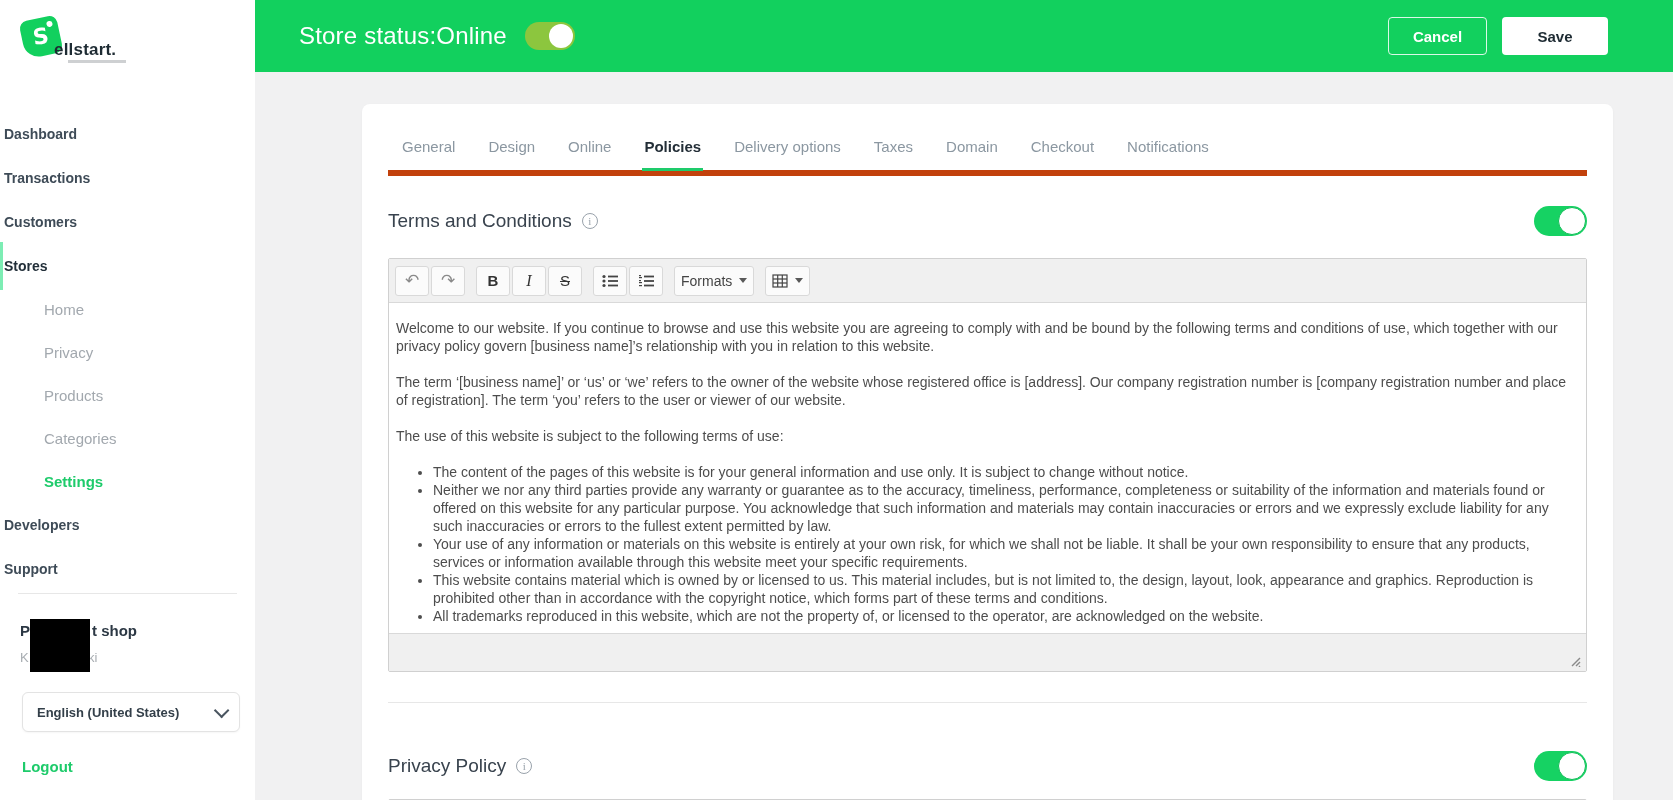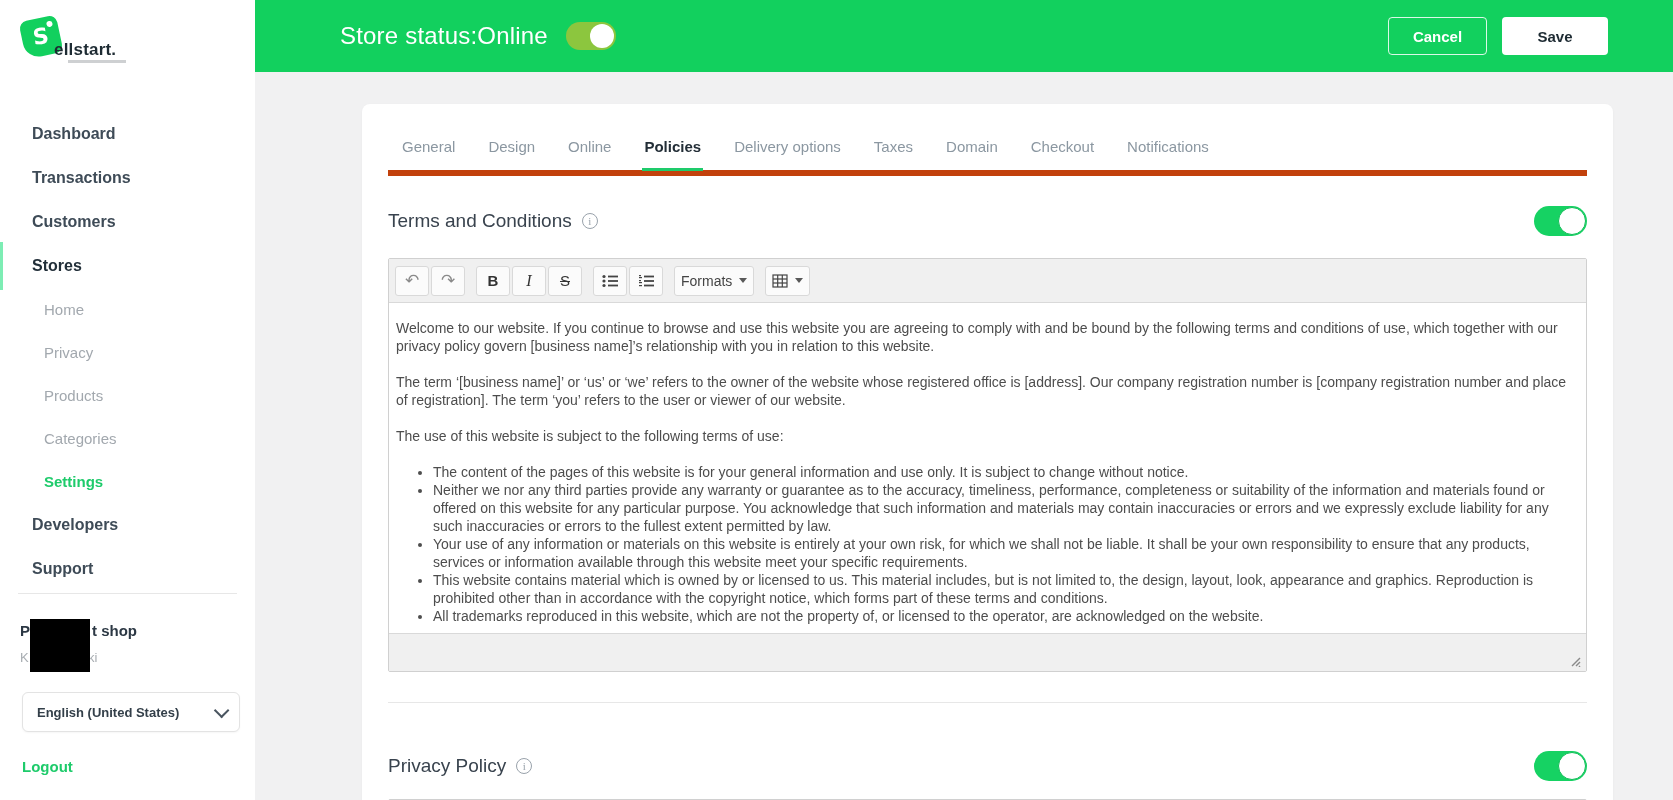--- a/index.html
+++ b/index.html
@@ -14,21 +14,21 @@
   .sidebar { width:255px; min-width:255px; background:#ffffff; position:relative; height:800px; z-index:5; }
   .logo { position:absolute; top:16px; left:20px; width:200px; height:52px; cursor:pointer; }
   .tag-icon { position:absolute; left:2px; top:2px; width:38px; height:38px; background:#12d05e;
     border-radius:8px 8px 8px 16px; transform:rotate(-12deg); }
   .tag-icon .hole { position:absolute; right:5px; top:5px; width:6px; height:6px; border-radius:50%; background:#ffffff; }
   .tag-icon .s { position:absolute; left:0; right:0; top:6px; text-align:center; color:#ffffff;
     font-weight:800; font-size:22px; transform:rotate(4deg); font-family:"DejaVu Sans",sans-serif; }
   .logo-word { position:absolute; left:34px; top:24px; font-size:17px; font-weight:700; color:#1e2b33; letter-spacing:.2px; }
   .logo-tagline { position:absolute; left:48px; top:44px; width:58px; height:3px; background:#b9bcbf; opacity:.7; }
   .nav { margin-top:112px; }
-  .nav-item { height:44px; display:flex; align-items:center; padding-left:32px; font-size:16px;
+  .nav-item { height:44px; display:flex; align-items:center; padding-left:4px; font-size:14px;
     font-weight:600; color:#3e4b57; cursor:pointer; position:relative; }
   .nav-item.active-parent { font-weight:700; color:#222f39; }
   .nav-item.active-parent::before { content:""; position:absolute; left:0; top:-2px; bottom:-2px; width:3px; background:#7dedb4; }
   .sub-item { height:43px; display:flex; align-items:center; padding-left:44px; font-size:15px;
     font-weight:400; color:#a2a8ae; cursor:pointer; }
   .sub-item.active { color:#1ecb6b; font-weight:600; }
   .side-divider { position:absolute; left:18px; right:18px; top:593px; border-top:1px solid #e7e7e7; }
   .shop-prefix1 { position:absolute; left:20px; top:622px; font-size:15px; font-weight:700; color:#2c3844; }
   .shop-suffix1 { position:absolute; left:92px; top:622px; font-size:15px; font-weight:700; color:#2c3844; }
   .owner-prefix { position:absolute; left:20px; top:650px; font-size:13px; color:#a8adb2; }
@@ -38,21 +38,21 @@
     border:1px solid #e3e3e3; border-radius:6px; box-shadow:0 1px 2px rgba(0,0,0,.04);
     display:flex; align-items:center; padding:0 14px; cursor:pointer; }
   .lang-select .label { font-size:13px; font-weight:600; color:#333f49; flex:1; }
   .chevron { width:11px; height:11px; border-right:2px solid #4a5560; border-bottom:2px solid #4a5560;
     transform:rotate(45deg) translateY(-3px); }
   .logout { position:absolute; left:22px; top:758px; font-size:15px; font-weight:700; color:#1ecb6b; cursor:pointer; }
 
   
   .main { flex:1; display:flex; flex-direction:column; height:800px; }
   .topbar { height:72px; min-height:72px; background:#12d05e; display:flex; align-items:center; }
-  .status-label { margin-left:85px; font-size:24px; color:#ffffff; letter-spacing:.2px; }
+  .status-label { margin-left:44px; font-size:24px; color:#ffffff; letter-spacing:.2px; }
   .toggle-header { margin-left:18px; width:50px; height:28px; border-radius:14px; background:#8cc63e;
     position:relative; cursor:pointer; }
   .toggle-header .knob { position:absolute; right:2px; top:2px; width:24px; height:24px; border-radius:50%; background:#fff; }
   .topbar .spacer { flex:1; }
   .btn-cancel { width:99px; height:38px; background:transparent; border:1px solid rgba(255,255,255,.85);
     border-radius:4px; color:#ffffff; font-size:15px; font-weight:600; margin-right:15px; cursor:pointer;
     font-family:inherit; }
   .btn-save { width:106px; height:38px; background:#ffffff; border:none; border-radius:4px; color:#1e2b33;
     font-size:15px; font-weight:700; margin-right:65px; cursor:pointer; font-family:inherit; }
 

